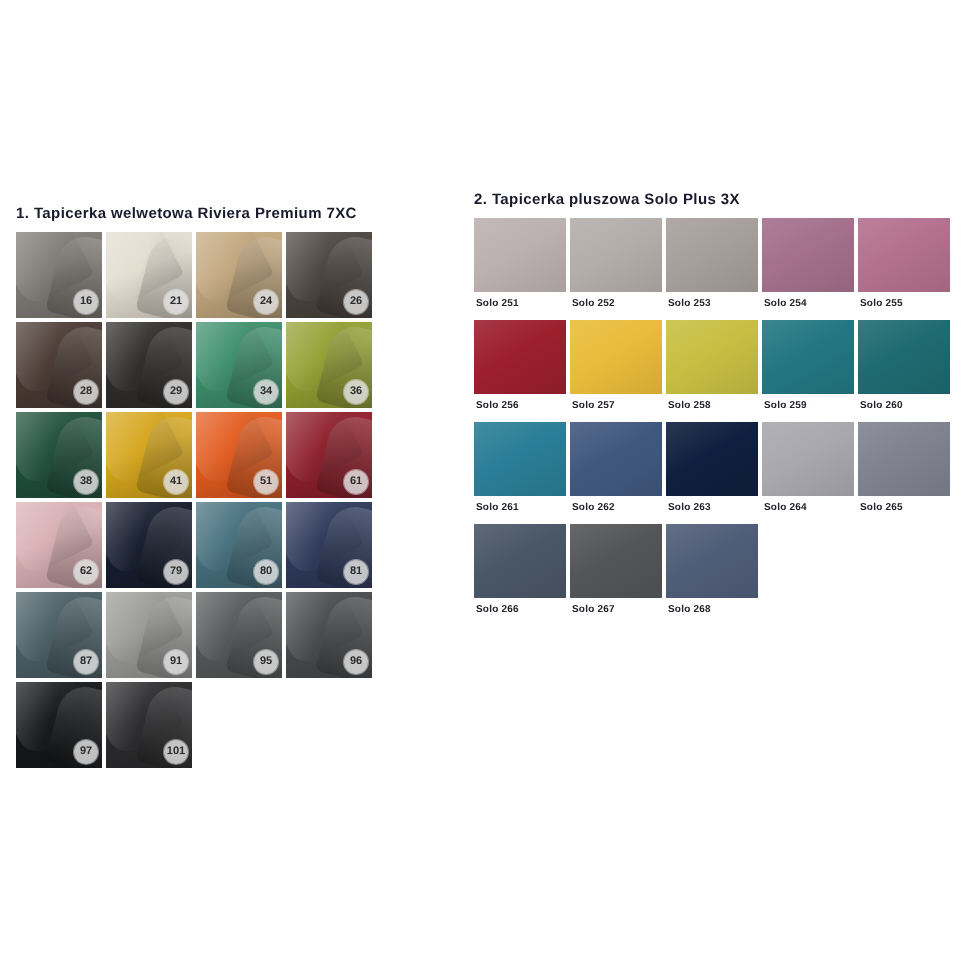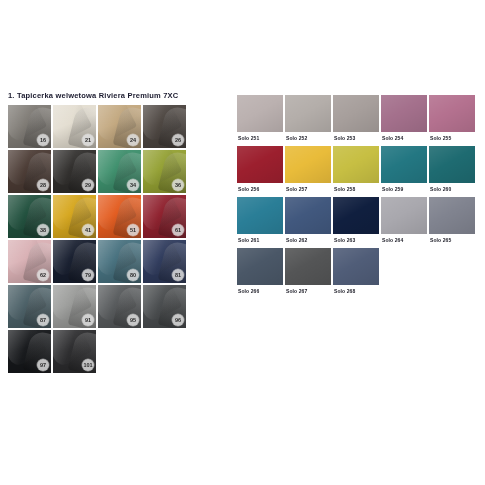--- a/index.html
+++ b/index.html
@@ -16,21 +16,21 @@
   .panel-title{
     font-size:7.5px;
     font-weight:bold;
     color:#1a1a2e;
     letter-spacing:0.2px;
     white-space:nowrap;
     margin:0 0 5px 0;
   }
 
   
-  #riviera{left:8px;top:91px;width:182px;}
+  #riviera{left:8px;top:102px;width:182px;}
   .riv-grid{
     display:grid;
     grid-template-columns:repeat(4,43px);
     gap:2px;
   }
   .riv-cell{
     position:relative;
     width:43px;height:43px;
     overflow:hidden;
   }
@@ -252,20 +252,21 @@
           <div class="fab" style="background: rgb(43, 43, 45);"></div>
           <div class="fold-a"></div>
           <div class="fold-b"></div>
           <div class="shade"></div>
           <div class="riv-badge">101</div>
         </div>
       </div>
   </section>
 
   <section class="panel" id="solo">
+    <h2 class="panel-title">2. Tapicerka pluszowa Solo Plus 3X</h2>
     <div class="solo-grid">
         <div class="solo-item">
           <div class="solo-sw" style="background: rgb(187, 177, 176);">
             <div class="plush"></div>
           </div>
           <div class="solo-label">Solo 251</div>
         </div>
         <div class="solo-item">
           <div class="solo-sw" style="background: rgb(180, 174, 170);">
             <div class="plush"></div>

